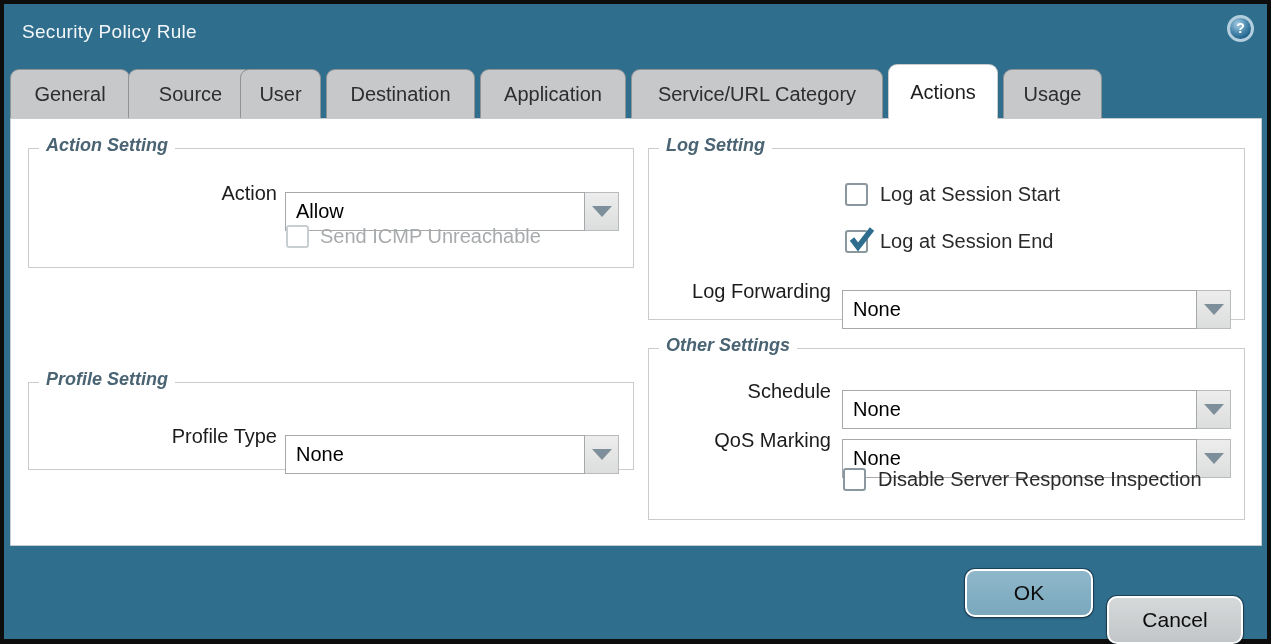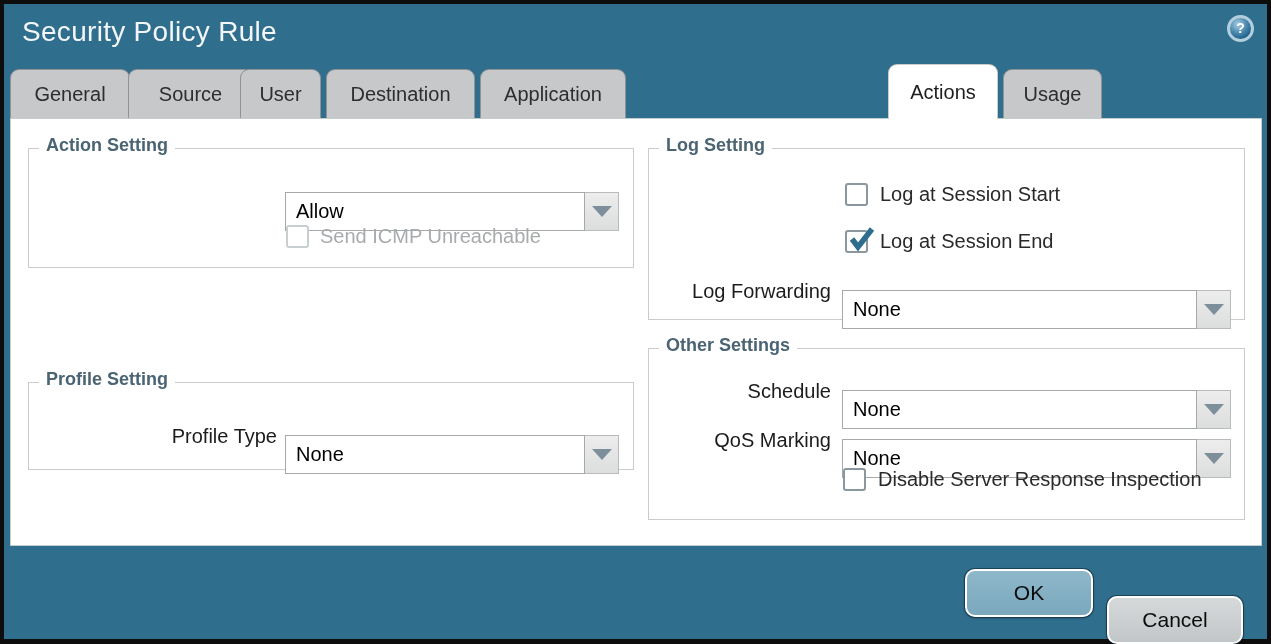--- a/index.html
+++ b/index.html
@@ -5,21 +5,21 @@
   html,body{margin:0;padding:0;background:#222;}
   *{box-sizing:border-box;}
   .stage{
     position:relative;width:1271px;height:644px;background:#0d0d0d;
     font-family:"Liberation Sans","DejaVu Sans",sans-serif;
     overflow:hidden;
   }
   .chrome{position:absolute;left:4px;top:4px;width:1263px;height:635px;background:#306e8e;}
   .title{
     position:absolute;left:22px;top:17px;height:30px;line-height:30px;
-    color:#f3f7f9;font-size:28px;letter-spacing:.3px;
+    color:#f3f7f9;font-size:19px;letter-spacing:.3px;
   }
   .help{
     position:absolute;left:1227px;top:15px;width:27px;height:27px;border-radius:50%;
     border:3px solid #b3cedd;
     background:radial-gradient(circle at 38% 30%, #a9d0e6 0%, #4a88ad 45%, #1d5d87 78%, #14496b 100%);
     color:#fff;font-size:14px;font-weight:bold;text-align:center;line-height:21px;
     cursor:pointer;
   }
   .tab{
     position:absolute;top:69px;height:49px;z-index:2;
@@ -30,21 +30,21 @@
   }
   .tab.active{
     top:64px;height:55px;z-index:4;background:#ffffff;border-color:rgba(40,50,55,.25);
     color:#1d1d1d;
   }
   .panel{
     position:absolute;left:10px;top:118px;width:1252px;height:428px;z-index:1;
     background:#ffffff;border:1px solid #c6cbcd;
   }
   .group{
-    position:absolute;z-index:3;border:1px solid #cbcbcb;background:transparent;
+    position:absolute;z-index:3;border:1px solid #cbcbcb;background:transparent;font-style:italic;
   }
   .legend{
     position:absolute;top:-14px;left:10px;padding:0 7px;background:#ffffff;
     font-size:18px;font-weight:bold;color:#4a6473;white-space:nowrap;
   }
   .flabel{
     position:absolute;z-index:3;height:39px;line-height:39px;text-align:right;
     font-size:20px;color:#1c1c1c;white-space:nowrap;
   }
   .combo{position:absolute;z-index:3;height:39px;display:flex;margin-top:18px;}
@@ -100,32 +100,36 @@
     </div>
   <div class="tab" style="left:240px;width:81px;">
       <span>User</span>
     </div>
   <div class="tab" style="left:326px;width:149px;">
       <span>Destination</span>
     </div>
   <div class="tab" style="left:480px;width:146px;">
       <span>Application</span>
     </div>
+  <div class="tab" style="left:631px;width:252px;">
+      <span>Service/URL Category</span>
+    </div>
   <div class="tab active" style="left:888px;width:110px;">
       <span>Actions</span>
     </div>
   <div class="tab" style="left:1003px;width:99px;">
       <span>Usage</span>
     </div>
 
   <div class="panel"></div>
 
   <div class="group" style="left:28px;top:148px;width:606px;height:120px;">
     <span class="legend">Action Setting</span>
   </div>
+  <div class="flabel" style="left:60px;top:174px;width:217px;">Action</div>
   <div class="combo" style="left:285px;top:174px;width:334px;">
     <div class="combo-value">Allow</div>
     <div class="combo-arrow">
         <span class="tri"></span>
       </div>
   </div>
   <span class="checkbox disabled" style="left:286px;top:225px;">
     
   </span>
   <div class="cblabel disabled" style="left:320px;top:224px;">Send ICMP Unreachable</div>

